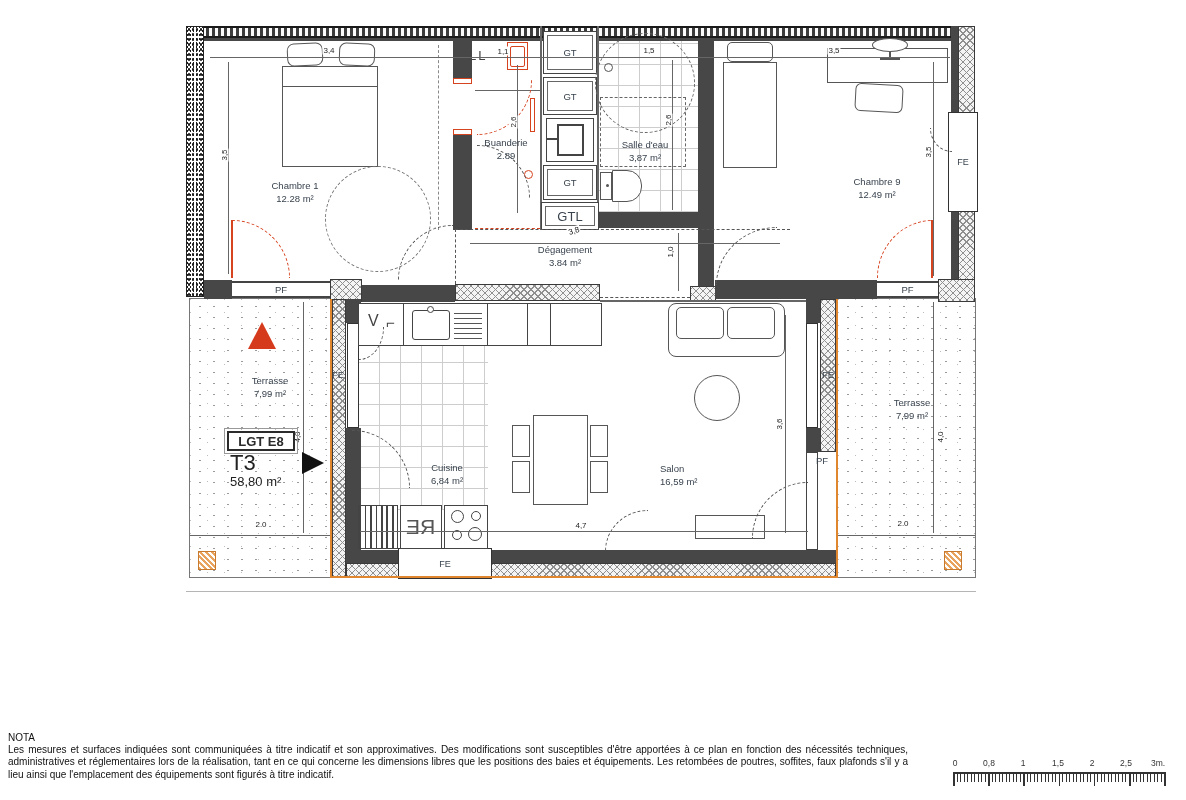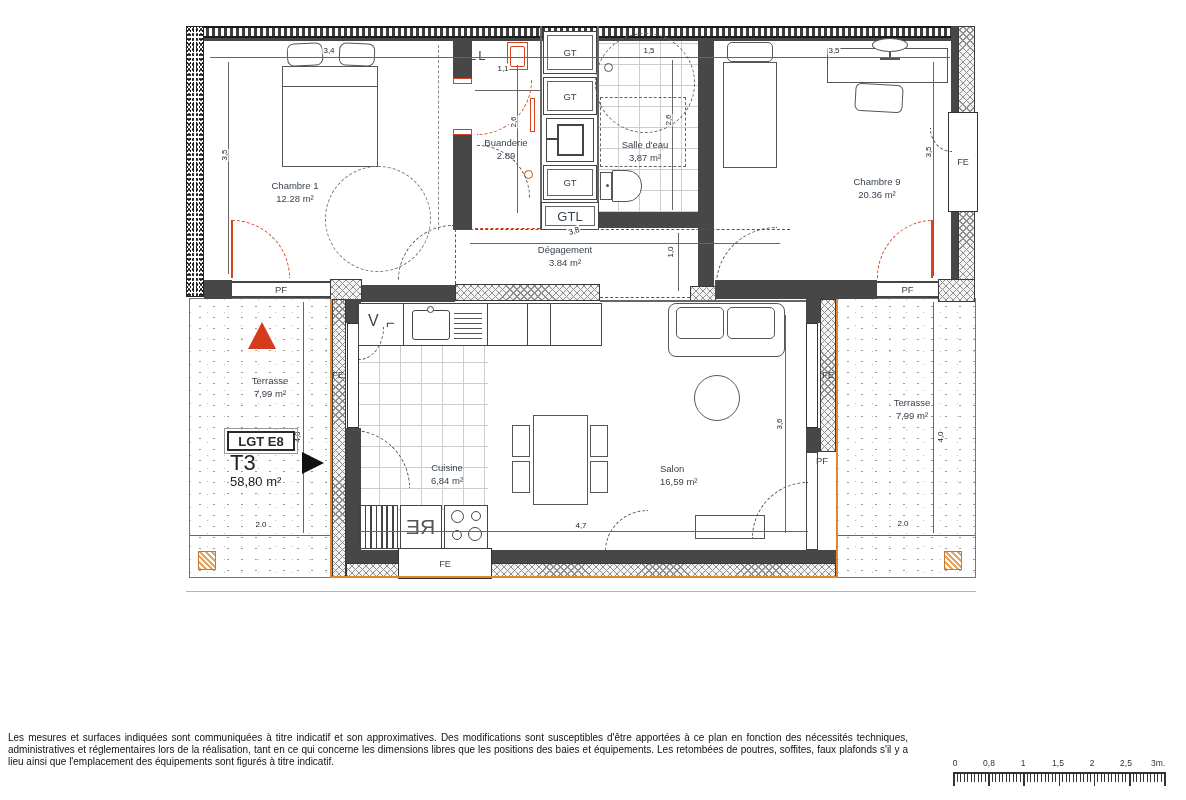--- a/index.html
+++ b/index.html
@@ -227,21 +227,21 @@
   <div class="thin" style="left:672px;top:60px;width:1px;height:150px"></div>
   <div class="thin" style="left:933px;top:62px;width:1px;height:214px"></div>
   <div class="thin" style="left:470px;top:243px;width:310px;height:1px"></div>
   <div class="thin" style="left:678px;top:233px;width:1px;height:58px"></div>
   <div class="thin" style="left:785px;top:315px;width:1px;height:218px"></div>
   <div class="thin" style="left:360px;top:531px;width:448px;height:1px"></div>
   <div class="thin" style="left:303px;top:302px;width:1px;height:231px"></div>
   <div class="thin" style="left:933px;top:302px;width:1px;height:231px"></div>
 
   <div class="dim h" style="left:329px;top:50px">3,4</div>
-  <div class="dim h" style="left:503px;top:68px">1,1</div>
+  <div class="dim h" style="left:503px;top:51px">1,1</div>
   <div class="dim h" style="left:649px;top:50px">1,5</div>
   <div class="dim h" style="left:834px;top:50px">3,5</div>
   <div class="dim v" style="left:224px;top:155px">3,5</div>
   <div class="dim v" style="left:513px;top:122px">2,6</div>
   <div class="dim v" style="left:668px;top:120px">2,6</div>
   <div class="dim v" style="left:928px;top:152px">3,5</div>
   <div class="dim d" style="left:574px;top:231px">3,8</div>
   <div class="dim v" style="left:670px;top:252px">1,0</div>
   <div class="dim v" style="left:779px;top:424px">3,6</div>
   <div class="dim h" style="left:581px;top:525px">4,7</div>
@@ -249,21 +249,21 @@
   <div class="dim v" style="left:940px;top:437px">4,0</div>
   <div class="dim h" style="left:261px;top:524px">2.0</div>
   <div class="dim h" style="left:903px;top:523px">2.0</div>
 
   <div class="rlabel" style="left:245px;top:180px;width:100px">
       <span>Chambre 1</span>
       <span>12.28 m²</span>
     </div>
   <div class="rlabel" style="left:827px;top:176px;width:100px">
       <span>Chambre 9</span>
-      <span>20.36 m²</span>
+      <span>12.49 m²</span>
     </div>
   <div class="rlabel" style="left:471px;top:137px;width:70px">
       <span>Buanderie</span>
       <span>2.89</span>
     </div>
   <div class="rlabel" style="left:605px;top:139px;width:80px">
       <span>Salle d'eau</span>
       <span>3,87 m²</span>
     </div>
   <div class="rlabel" style="left:520px;top:244px;width:90px">
@@ -293,20 +293,21 @@
 
   <div class="badge" style="left:227px;top:431px;width:68px;height:20px">
       <span>LGT E8</span>
     </div>
   <div class="t3" style="left:230px;top:450px">T3</div>
   <div class="total" style="left:230px;top:474px">58,80 m²</div>
   <div class="tri-n" style="left:248px;top:322px;border-bottom:27px solid #d63a1c"></div>
   <div class="tri-e" style="left:302px;top:452px;border-left:22px solid #111"></div>
 
   <div class="nota">
+    <div>NOTA</div>
     <div class="body">Les mesures et surfaces indiquées sont communiquées à titre indicatif et son approximatives. Des modifications sont susceptibles d'être apportées à ce plan en fonction des nécessités techniques, administratives et réglementaires lors de la réalisation, tant en ce qui concerne les dimensions libres que les positions des baies et équipements. Les retombées de poutres, soffites, faux plafonds s'il y a lieu ainsi que l'emplacement des équipements sont figurés à titre indicatif.</div>
   </div>
 
   <div class="sb-label" style="left:955px;top:763px">0</div>
   <div class="sb-label" style="left:989px;top:763px">0,8</div>
   <div class="sb-label" style="left:1023px;top:763px">1</div>
   <div class="sb-label" style="left:1058px;top:763px">1,5</div>
   <div class="sb-label" style="left:1092px;top:763px">2</div>
   <div class="sb-label" style="left:1126px;top:763px">2,5</div>
   <div class="sb-label" style="left:1158px;top:763px">3m.</div>

